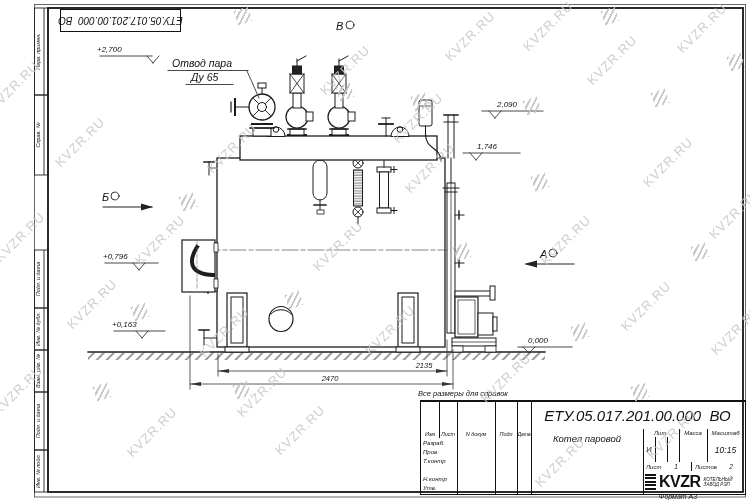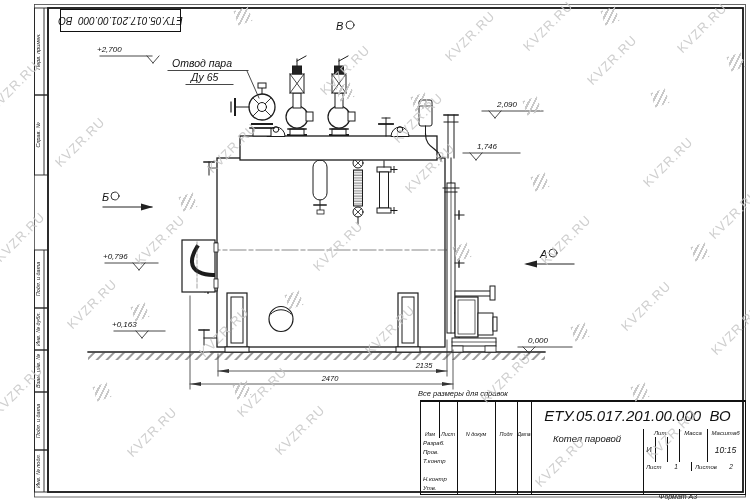--- a/index.html
+++ b/index.html
@@ -422,15 +422,23 @@
     <div class="tb-label" style="left:110px;top:30px;width:112px;height:14px;font-size:9.5px">Котел паровой</div>
     <div class="tb-label" style="left:222px;top:28px;width:36px;height:8px;font-size:6px">Лит.</div>
     <div class="tb-label" style="left:258px;top:28px;width:28px;height:8px;font-size:6px">Масса</div>
     <div class="tb-label" style="left:286px;top:28px;width:37px;height:8px;font-size:6px">Масштаб</div>
     <div class="tb-label" style="left:222px;top:36px;width:12px;height:25px;font-size:7.5px">И</div>
     <div class="tb-label" style="left:286px;top:36px;width:37px;height:25px;font-size:8.5px">10:15</div>
     <div class="tb-label tb-left" style="left:225px;top:61px;width:22px;height:9px;font-size:6px">Лист</div>
     <div class="tb-label" style="left:248px;top:61px;width:14px;height:9px;font-size:6.5px">1</div>
     <div class="tb-label tb-left" style="left:274px;top:61px;width:26px;height:9px;font-size:6px">Листов</div>
     <div class="tb-label" style="left:302px;top:61px;width:16px;height:9px;font-size:6.5px">2</div>
+    <div class="logo-box">
+      <span class="coil"></span>
+      <span class="logo-word">KVZR</span>
+      <span class="logo-sub">
+        <span>КОТЕЛЬНЫЙ</span><br>
+        <span>ЗАВОД РЭП</span>
+      </span>
+    </div>
   </div>
 
 </div>
 
 </body></html>

